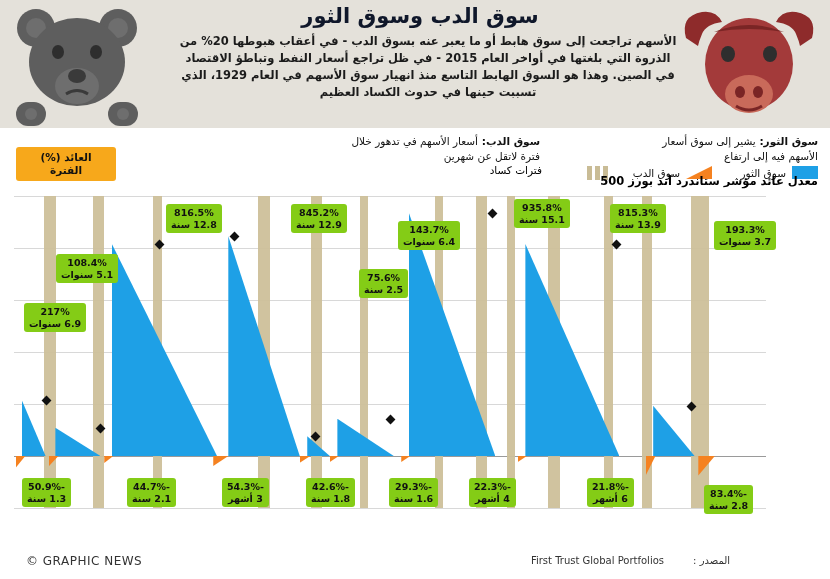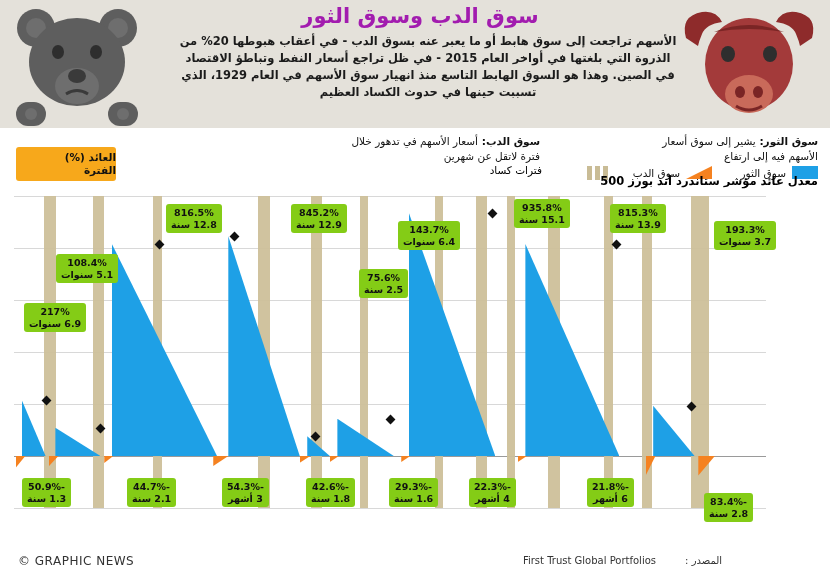--- a/index.html
+++ b/index.html
@@ -14,21 +14,21 @@
   #root { position: relative; width: 830px; height: 579px; }
 
   
   .header {
     position: absolute; left: 0; top: 0; width: 830px; height: 128px;
     background: #e4e1da;
   }
   .header-title {
     position: absolute; right: 150px; top: 4px; width: 520px;
     text-align: center;
-    font-size: 21px; font-weight: bold; color: #a21caf;
+    font-size: 21px; font-weight: bold; color: #0f172a;
     direction: rtl;
   }
   .header-sub {
     position: absolute; right: 152px; top: 33px; width: 500px;
     text-align: center;
     direction: rtl;
     font-size: 11.5px; line-height: 17px; color: #1b1b1b; font-weight: bold;
   }
 
   
@@ -57,21 +57,21 @@
   }
   .key-row3 { position: absolute; top: 38px; right: 222px; display: flex; align-items: center; gap: 6px; direction: rtl;}
   .key-bars { display: flex; gap: 3px; }
   .key-bar { width: 5px; height: 14px; background: #c9bc96; }
   .key-recession-lbl { position: absolute; top: 36px; right: 288px; font-size: 10.5px; direction: rtl; }
 
   
   .yield-badge {
     position: absolute; left: 16px; top: 147px; width: 100px; height: 34px;
     background: #f7a81b; border-radius: 3px;
-    display: flex; flex-direction: column; align-items: flex-start; justify-content: center;
+    display: flex; flex-direction: column; align-items: center; justify-content: center;
     direction: rtl; font-size: 10.5px; color: #111; line-height: 13px; font-weight: bold;
   }
 
   
   .chart-wrap {
     position: absolute; left: 0; top: 188px; width: 830px; height: 355px;
     background: #ffffff;
   }
   .plot {
     position: absolute; left: 14px; top: 8px; width: 752px; height: 312px;
@@ -97,21 +97,21 @@
     position: absolute; background: #84cc16; border-radius: 3px;
     padding: 3px 5px; font-size: 9.5px; line-height: 11.5px; color: #111;
     direction: rtl; text-align: center; font-weight: bold; white-space: nowrap;
   }
   .dot {
     position: absolute; width: 7px; height: 7px; background: #111;
     transform: rotate(45deg);
   }
 
   
-  .footer { position: absolute; left: 8px; top: 552px; width: 724px; height: 27px; background: #fff; }
+  .footer { position: absolute; left: 16px; top: 552px; width: 724px; height: 27px; background: #fff; }
   .gn { position: absolute; left: 10px; top: 2px; font-size: 12px; color: #333; letter-spacing: .5px;}
   .src { position: absolute; right: 10px; top: 3px; font-size: 10px; color: #333; direction: rtl;}
   .src-en { position: absolute; right: 76px; top: 3px; font-size: 10px; color: #333; }
 </style>
 </head>
 <body>
 
 <div id="root">
 
   <div class="header">
@@ -292,21 +292,21 @@
           <div>1.6 سنة</div>
         </div>
         <div class="callout" style="left: 455px; top: 282px;">
           <div>-22.3%</div>
           <div>4 أشهر</div>
         </div>
         <div class="callout" style="left: 573px; top: 282px;">
           <div>-21.8%</div>
           <div>6 أشهر</div>
         </div>
-        <div class="callout" style="left: 690px; top: 297px;">
+        <div class="callout" style="left: 690px; top: 289px;">
           <div>-83.4%</div>
           <div>2.8 سنة</div>
         </div>
       </div>
 
     <div id="years"></div>
   </div>
 
   <div class="footer">
     <div class="gn">© GRAPHIC NEWS</div>

